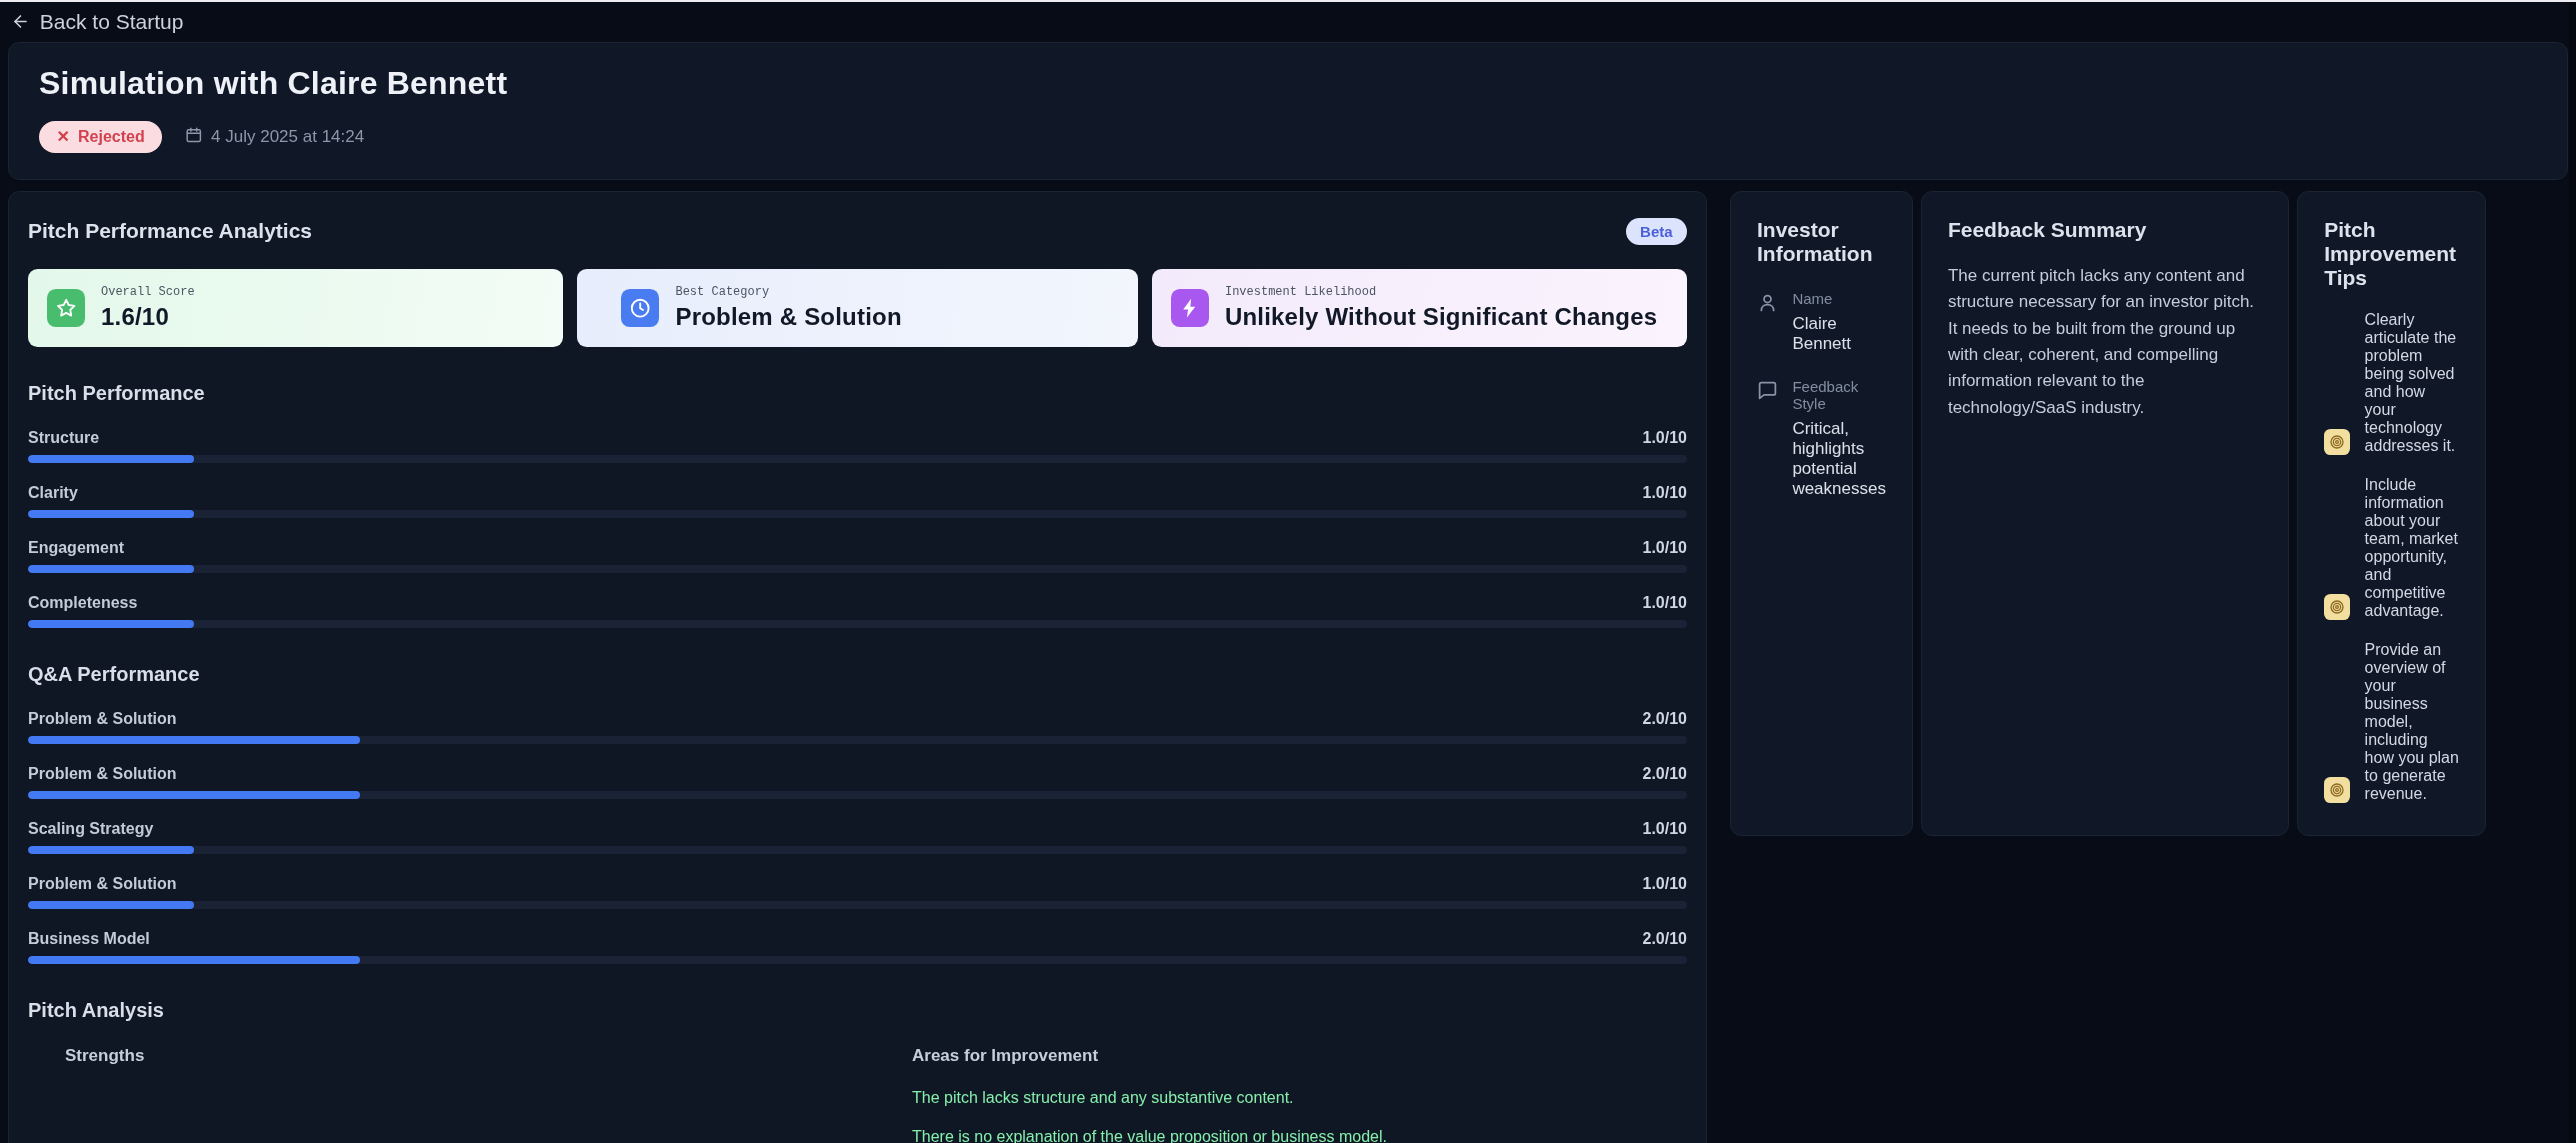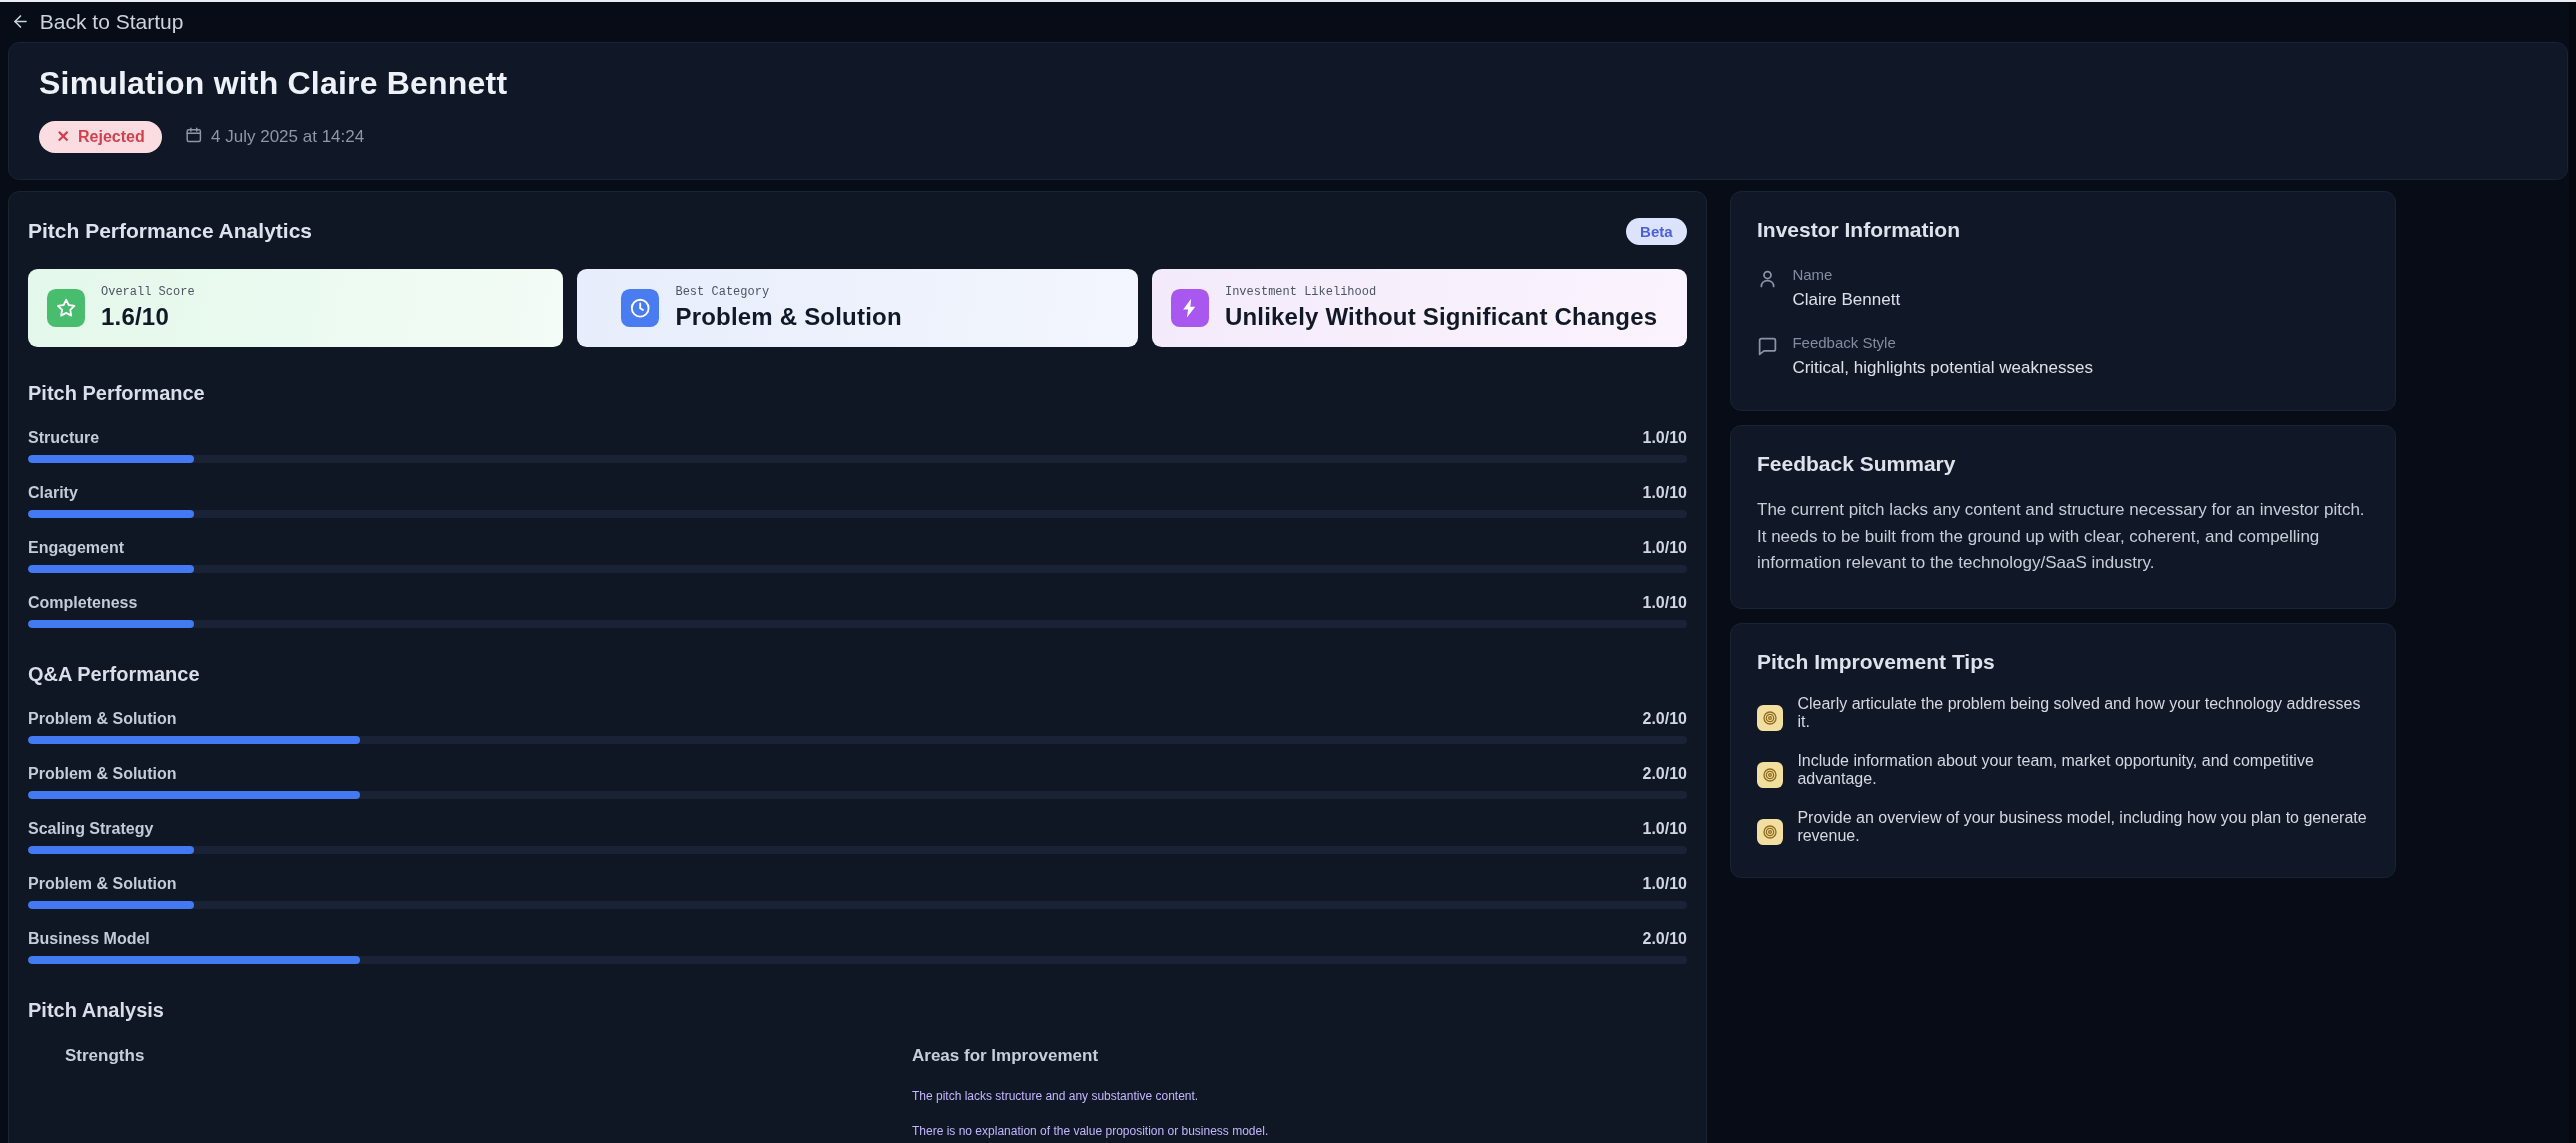--- a/index.html
+++ b/index.html
@@ -22,21 +22,21 @@
   .card { background:#101726; border:0.8px solid #1a2433; border-radius:11.2px; }
 
   .header-card { padding:22.4px 30px 26px; margin-bottom:11.2px; }
   .h-title { font-size:32px; font-weight:700; color:#eef2f8; letter-spacing:0.2px; }
   .h-meta { display:flex; align-items:center; gap:22.4px; margin-top:19px; }
   .badge-rejected { background:#fbdde1; color:#d2414e; font-size:16px; font-weight:600; border-radius:800px; padding:6.4px 17.6px; display:inline-flex; gap:8px; align-items:center; }
   .h-date { color:#8d97a8; font-size:17px; display:flex; gap:8.8px; align-items:center; }
 
   .columns { display:flex; gap:23px; align-items:flex-start; }
   .main-card { width:1699px; padding:26px 19px 42px; background:#0f1724; }
-  .sidebar { width:666px; display:flex; flex-direction:column; gap:14px; }
+  .sidebar { width:756px; display:flex; gap:8px; }
   .side-card { padding:26px 26px 32px; }
 
   .an-head { display:flex; justify-content:space-between; align-items:center; margin-bottom:24px; }
   .section-h { font-size:21px; font-weight:600; color:#dde3ec; }
   .beta-pill { background:#dbe3fd; color:#4c60d8; font-size:15px; font-weight:600; border-radius:800px; padding:4.8px 14.4px; }
 
   .stats-row { display:flex; gap:14.4px; margin-bottom:35px; }
   .stat-card { flex:1; border-radius:9.6px; padding:16px 19px; display:flex; gap:16px; align-items:center; min-height:77px; }
   .stat-green  { background:linear-gradient(100deg,#e3f8ea,#f3fcf6); }
   .stat-blue   { background:linear-gradient(100deg,#e7edfc,#f3f6fd);padding-left:44px; }
@@ -52,21 +52,21 @@
   .bar-row { margin-bottom:21px; }
   .bar-head { display:flex; justify-content:space-between; align-items:baseline; font-size:16px; margin-bottom:8px;font-weight:bold; }
   .bar-label { color:#c3cbd8; }
   .bar-value { color:#cfd6e2; }
   .bar-track { height:8px; background:#1a2335; border-radius:4.8px; overflow:hidden; }
   .bar-fill { height:100%; background:#4379f2; border-radius:4.8px; }
 
   .analysis-cols { display:flex; gap:35px; margin-top:11.2px; margin-bottom:8px; }
   .a-col { flex:1; padding-left:37px; }
   .a-col-h { font-size:17px; color:#c7cedb; font-weight:600; margin-bottom:22.4px; }
-  .imp-item { font-size:12px; color:#c4b5fd; margin-bottom:21.6px; }
+  .imp-item { font-size:16px; color:#86efac; margin-bottom:21.6px; }
 
   .inv-field { display:flex; gap:14.4px; margin-top:24px; }
   .inv-icon { flex:none; margin-top:1.6px; color:#8a94a6; }
   .inv-label { font-size:15px; color:#828d9f; margin-bottom:7.2px; }
   .inv-value { font-size:17px; color:#dbe1ea; }
 
   .fs-body { font-size:17px; color:#c6cdda; line-height:1.55; margin-top:21px; }
 
   .tip-row { display:flex; gap:14.4px; align-items:flex-end; margin-top:21px; }
   .tip-icon { width:26px; height:26px; border-radius:6.4px; background:#f2dfa0; display:grid; place-items:center; flex:none; }

